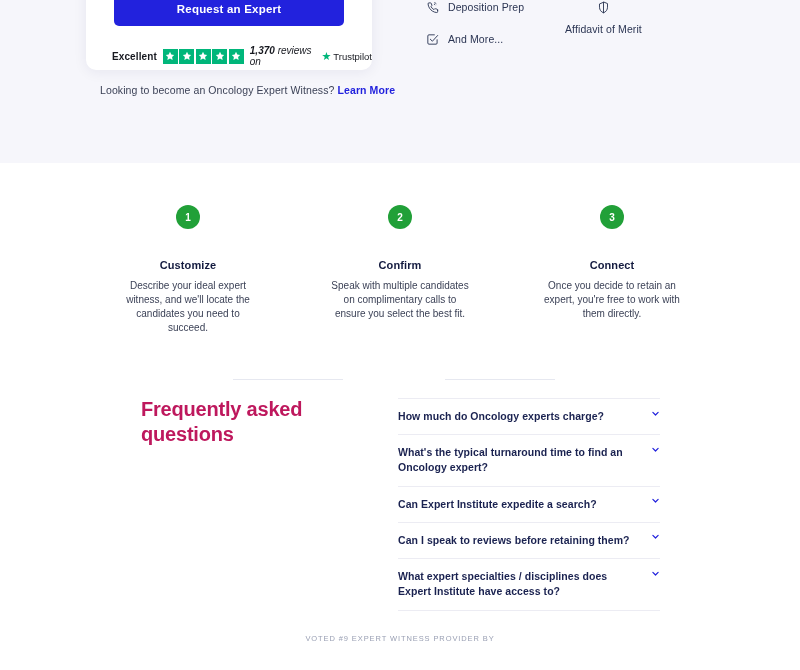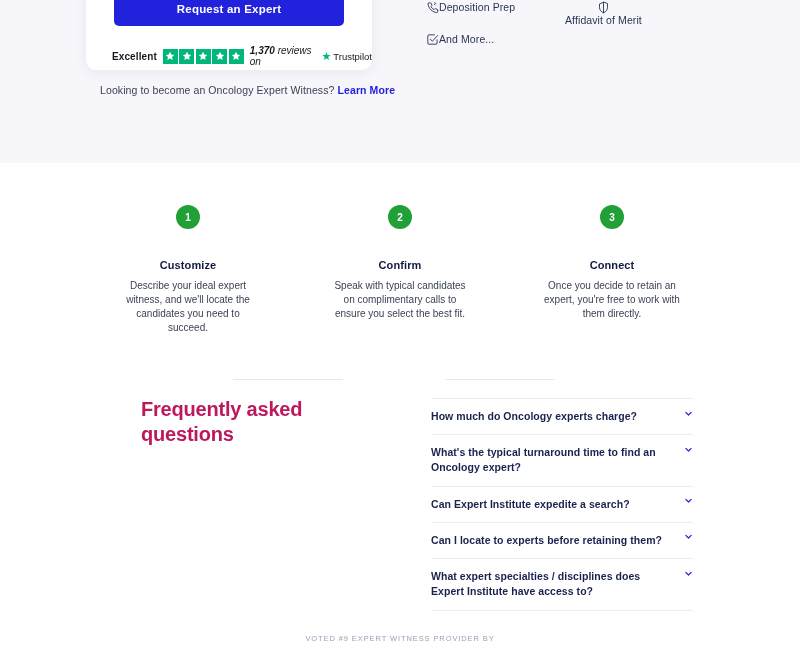--- a/index.html
+++ b/index.html
@@ -45,21 +45,21 @@
   .trust-brand .tp-star{color:#00b67a;font-size:11px;line-height:1;}
 
   .become-line{
     position:absolute;left:100px;top:84px;
     font-size:10.5px;color:#3c4257;letter-spacing:.1px;
   }
   .become-line a{color:#2222dd;font-weight:bold;text-decoration:none;}
 
   
   .svc{
-    position:absolute;display:flex;align-items:center;
+    position:absolute;display:flex;align-items:center;gap:9px;
     font-size:10.5px;color:#2b3553;letter-spacing:.1px;
   }
   .svc-icon{width:14px;height:14px;display:flex;align-items:center;justify-content:center;color:#2b3553;flex:0 0 auto;}
   .svc-icon svg{display:block;}
   .svc-0{left:425px;top:0px;}
   .svc-1{left:565px;top:0px;flex-direction:column;}
   .svc-2{left:425px;top:32px;}
 
   
   .steps{
@@ -83,21 +83,21 @@
   .step-line.l0{left:233px;width:110px;}
   .step-line.l1{left:445px;width:110px;}
 
   
   .faq{position:absolute;left:0;top:370px;width:800px;height:230px;}
   .faq-heading{
     position:absolute;left:141px;top:27px;width:200px;
     font-size:20px;font-weight:bold;line-height:1.23;color:#be185d;
     letter-spacing:-.2px;
   }
-  .faq-list{position:absolute;left:398px;top:28px;width:262px;margin-left:33px;}
+  .faq-list{position:absolute;left:398px;top:28px;width:262px;}
   .faq-item{
     position:relative;border-bottom:1px solid #ececf3;
     padding:10px 20px 10px 0;display:flex;align-items:flex-start;cursor:pointer;
   }
   .faq-item:first-child{border-top:1px solid #ececf3;}
   .faq-q{font-size:10.5px;font-weight:bold;color:#1a2250;line-height:1.45;letter-spacing:.05px;flex:1;}
   .faq-chevron{
     position:absolute;right:0;top:9px;width:10px;height:10px;
     display:flex;align-items:center;justify-content:center;color:#2222dd;
   }
@@ -199,21 +199,21 @@
 
     <div class="step-col c0">
       <div class="step-badge">1</div>
       <div class="step-title">Customize</div>
       <div class="step-desc">Describe your ideal expert witness, and we'll locate the candidates you need to succeed.</div>
     </div>
 
     <div class="step-col c1">
       <div class="step-badge">2</div>
       <div class="step-title">Confirm</div>
-      <div class="step-desc">Speak with typical candidates on complimentary calls to ensure you select the best fit.</div>
+      <div class="step-desc">Speak with multiple candidates on complimentary calls to ensure you select the best fit.</div>
     </div>
 
     <div class="step-col c2">
       <div class="step-badge">3</div>
       <div class="step-title">Connect</div>
       <div class="step-desc">Once you decide to retain an expert, you're free to work with them directly.</div>
     </div>
   </div>
 
   <div class="faq">
@@ -238,21 +238,21 @@
       </div>
       <div class="faq-item">
         <span class="faq-q">Can Expert Institute expedite a search?</span>
         <span class="faq-chevron">
             <svg width="9" height="9" viewBox="0 0 24 24" fill="none" stroke="currentColor" stroke-width="3.2" stroke-linecap="round" stroke-linejoin="round">
               <polyline points="5,9 12,16 19,9"></polyline>
             </svg>
           </span>
       </div>
       <div class="faq-item">
-        <span class="faq-q">Can I locate to experts before retaining them?</span>
+        <span class="faq-q">Can I speak to reviews before retaining them?</span>
         <span class="faq-chevron">
             <svg width="9" height="9" viewBox="0 0 24 24" fill="none" stroke="currentColor" stroke-width="3.2" stroke-linecap="round" stroke-linejoin="round">
               <polyline points="5,9 12,16 19,9"></polyline>
             </svg>
           </span>
       </div>
       <div class="faq-item">
         <span class="faq-q">What expert specialties / disciplines does Expert Institute have access to?</span>
         <span class="faq-chevron">
             <svg width="9" height="9" viewBox="0 0 24 24" fill="none" stroke="currentColor" stroke-width="3.2" stroke-linecap="round" stroke-linejoin="round">

